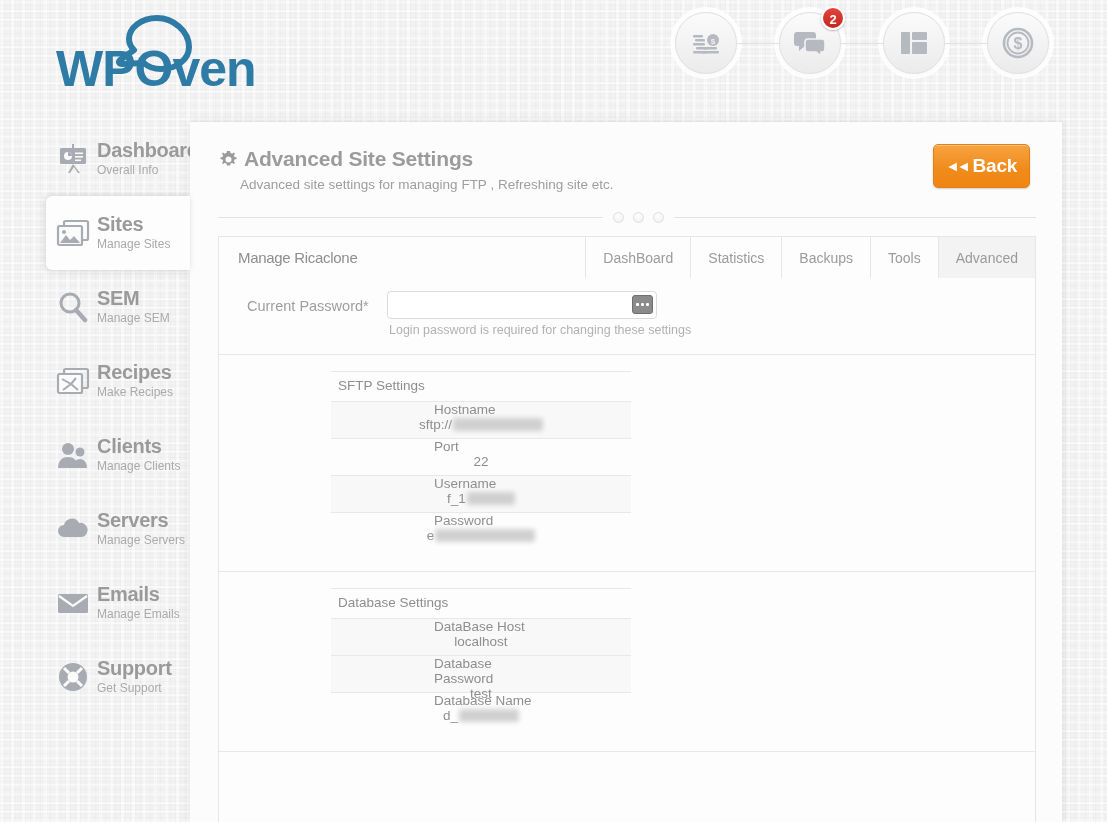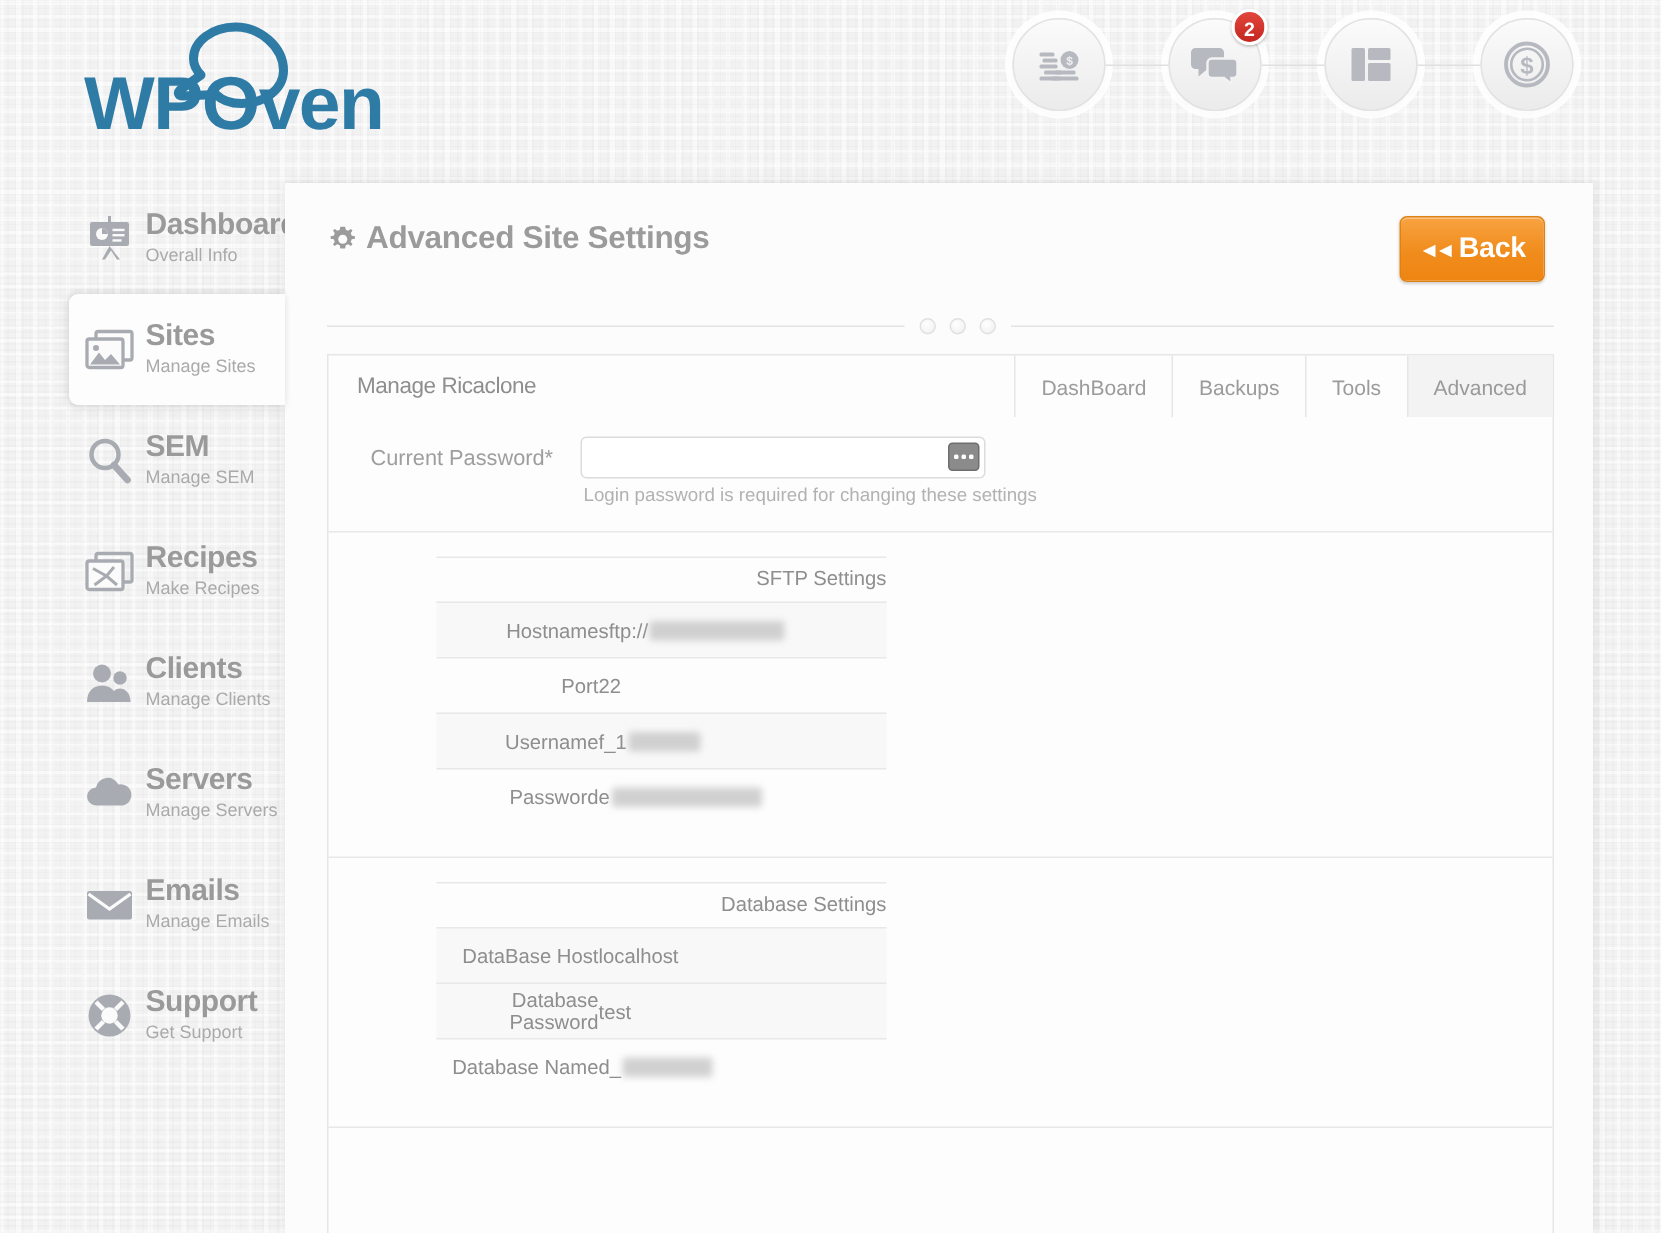--- a/index.html
+++ b/index.html
@@ -323,36 +323,36 @@
     font-size: 12.5px;
     color: #b2b2b2;
   }
 
   
   .settings-block {
     border-bottom: 1px solid #e8e8e8;
     padding: 16px 0 22px 0;
   }
   .stable {
-    margin-left: 72px;
+    margin-left: 112px;
     width: 300px;
-    text-align: right;
   }
   .stable-title {
     font-size: 13.5px;
     color: #8e8e8e;
     padding: 6px 0 8px 7px;
     border-top: 1px solid #e8e8e8;
   }
   .srow {
     display: flex;
     height: 37px;
     align-items: center;
     border-top: 1px solid #e8e8e8;
     font-size: 13.5px;
+    flex-direction: column;
   }
   .srow.alt { background: #f8f8f8; }
   .srow .k {
     width: 108px;
     padding-left: 7px;
     color: #8e8e8e;
   }
   .srow .v {
     color: #8e8e8e;
     display: flex;
@@ -579,20 +579,21 @@
   <div id="panel-head">
     <div id="page-title">
       <span class="gear">
         <svg width="17" height="17" viewBox="0 0 17 17">
           <path d="M8.5 0 l1.6 0 l0.4 2.1 a6.6 6.6 0 0 1 1.6 0.7 l1.8 -1.2 l1.1 1.1 l-1.2 1.8 a6.6 6.6 0 0 1 0.7 1.6 l2.1 0.4 l0 1.6 l-2.1 0.4 a6.6 6.6 0 0 1 -0.7 1.6 l1.2 1.8 l-1.1 1.1 l-1.8 -1.2 a6.6 6.6 0 0 1 -1.6 0.7 l-0.4 2.1 l-1.6 0 l-1.6 0 l-0.4 -2.1 a6.6 6.6 0 0 1 -1.6 -0.7 l-1.8 1.2 l-1.1 -1.1 l1.2 -1.8 a6.6 6.6 0 0 1 -0.7 -1.6 l-2.1 -0.4 l0 -1.6 l2.1 -0.4 a6.6 6.6 0 0 1 0.7 -1.6 l-1.2 -1.8 l1.1 -1.1 l1.8 1.2 a6.6 6.6 0 0 1 1.6 -0.7 l0.4 -2.1 z" fill="#9b9b9b"></path>
           <circle cx="8.5" cy="8.5" r="3" fill="#fcfcfc"></circle>
         </svg>
       </span>
       <span>Advanced Site Settings</span>
     </div>
+    <div id="page-subtitle">Advanced site settings for managing FTP , Refreshing site etc.</div>
 
     <div id="back-button">
       <span class="barrow">◄◄</span>
       <span>Back</span>
     </div>
   </div>
 
 </div>
 
 <div id="divider-row">
@@ -601,20 +602,21 @@
     <span class="ddot"></span>
     <span class="ddot"></span>
     <span class="ddot"></span>
   </div>
   <div class="dline"></div>
 </div>
 
 <div id="tabbar">
   <div id="tab-label">Manage Ricaclone</div>
   <div class="tab">DashBoard</div>
+  <div class="tab">Statistics</div>
   <div class="tab">Backups</div>
   <div class="tab">Tools</div>
   <div class="tab active">Advanced</div>
 </div>
 
 <div id="content-body">
 
   <div id="pw-section">
     <div id="pw-label">Current Password*</div>
     <div id="pw-input-wrap">

